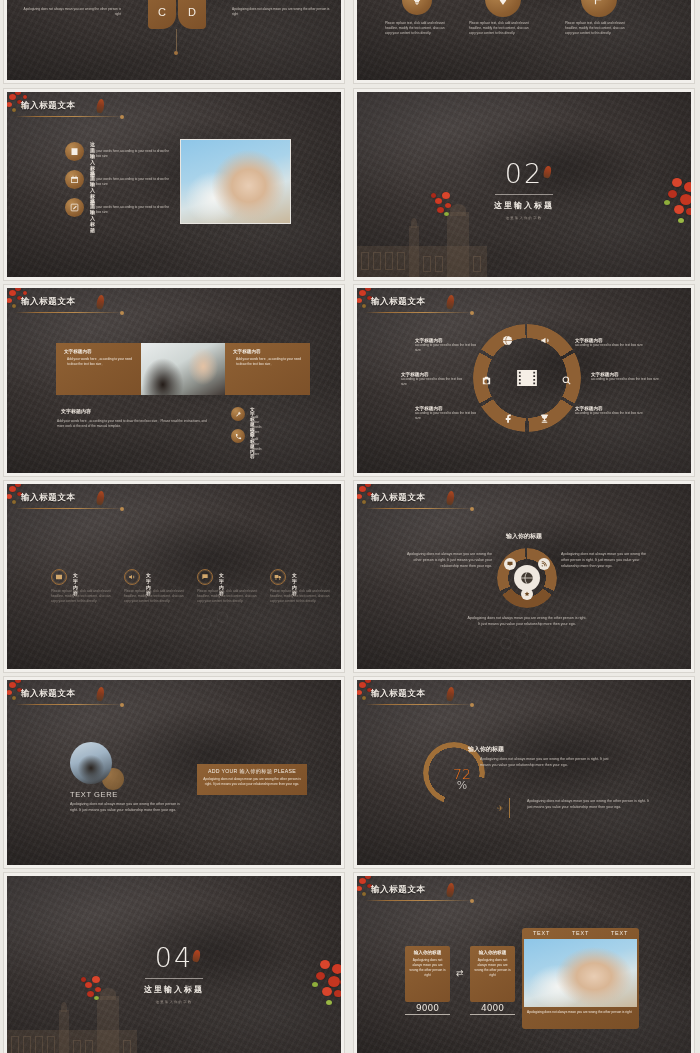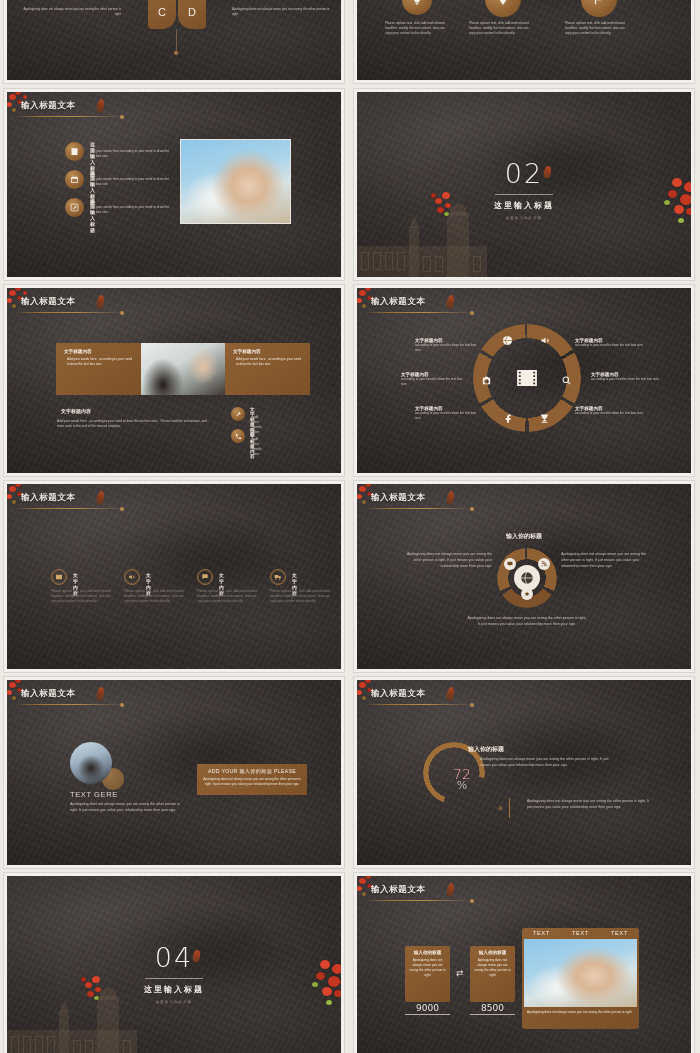--- a/index.html
+++ b/index.html
@@ -124,21 +124,21 @@
   .skyline div { position: absolute; background: rgba(168,136,102,.30); }
   .skyline .ol { background: none; border: 0.8px solid rgba(176,143,106,.45); }
 
   
   .donut-72 {
     border-radius: 50%;
     background: conic-gradient(from 200deg, #a06f38 0turn 0.72turn, rgba(0,0,0,0) 0.72turn 1turn);
     -webkit-mask: radial-gradient(circle, transparent 0 58%, #000 58.5%);
             mask: radial-gradient(circle, transparent 0 58%, #000 58.5%);
   }
-  .pct-num { color: #fca5a5; font-size: 14px; font-weight: 300; font-family: "DejaVu Sans", sans-serif; line-height: 0.95;}
+  .pct-num { color: #f97316; font-size: 14px; font-weight: 300; font-family: "DejaVu Sans", sans-serif; line-height: 0.95;}
   .pct-sym { color: #f3efe9; font-size: 11px; font-weight: 300; font-family: "DejaVu Sans", sans-serif; line-height: 0.95;}
 
   
   .seg-ring { position: absolute; border-radius: 50%; }
   .seg-ring .ring-body {
     position:absolute; inset:0; border-radius:50%;
     background: conic-gradient(
       #8e6034 0 58deg, transparent 58deg 62deg,
       #8e6034 62deg 118deg, transparent 118deg 122deg,
       #8e6034 122deg 178deg, transparent 178deg 182deg,
@@ -701,21 +701,21 @@
         <div class="tiny" style="color:#f0e5d8;">Apologizing does not always mean you are wrong the other person is right</div>
       </div>
       <div style="position:absolute;left:48px;top:128px;width:45px;text-align:center;color:#e9e3db;font-size:9px;font-family:'DejaVu Sans',sans-serif;border-bottom:1px solid #b6afa7;word-break:break-all;line-height:1.1;">9000</div>
 
       <div style="position:absolute;left:99px;top:92px;color:#e6e0d8;font-size:9px;">⇄</div>
 
       <div class="brownbox" style="position:absolute;left:113px;top:70px;width:45px;height:56px;padding:4px 4px;text-align:center;border-radius:2px;">
         <div style="font-size:4.6px;font-weight:bold;margin-bottom:3px;">输入你的标题</div>
         <div class="tiny" style="color:#f0e5d8;">Apologizing does not always mean you are wrong the other person is right</div>
       </div>
-      <div style="position:absolute;left:113px;top:128px;width:45px;text-align:center;color:#e9e3db;font-size:9px;font-family:'DejaVu Sans',sans-serif;border-bottom:1px solid #b6afa7;word-break:break-all;line-height:1.1;">8500</div>
+      <div style="position:absolute;left:113px;top:128px;width:45px;text-align:center;color:#e9e3db;font-size:9px;font-family:'DejaVu Sans',sans-serif;border-bottom:1px solid #b6afa7;word-break:break-all;line-height:1.1;">4000</div>
 
       <div style="position:absolute;left:165px;top:52px;width:117px;height:101px;background:linear-gradient(145deg,#8f6134,#7a4f27);border-radius:3px;"></div>
       <div style="position:absolute;left:165px;top:54px;width:117px;display:flex;justify-content:space-around;">
         <span style="color:#f3ece2;font-size:5.4px;letter-spacing:.8px;">TEXT</span>
         <span style="color:#f3ece2;font-size:5.4px;letter-spacing:.8px;">TEXT</span>
         <span style="color:#f3ece2;font-size:5.4px;letter-spacing:.8px;">TEXT</span>
       </div>
       <div class="photo-hand" style="position:absolute;left:167px;top:63px;width:113px;height:68px;"></div>
       <div class="tiny" style="position:absolute;left:170px;top:134px;width:110px;color:#f0e5d8;">Apologizing does not always mean you are wrong the other person is right</div>
     </div>

